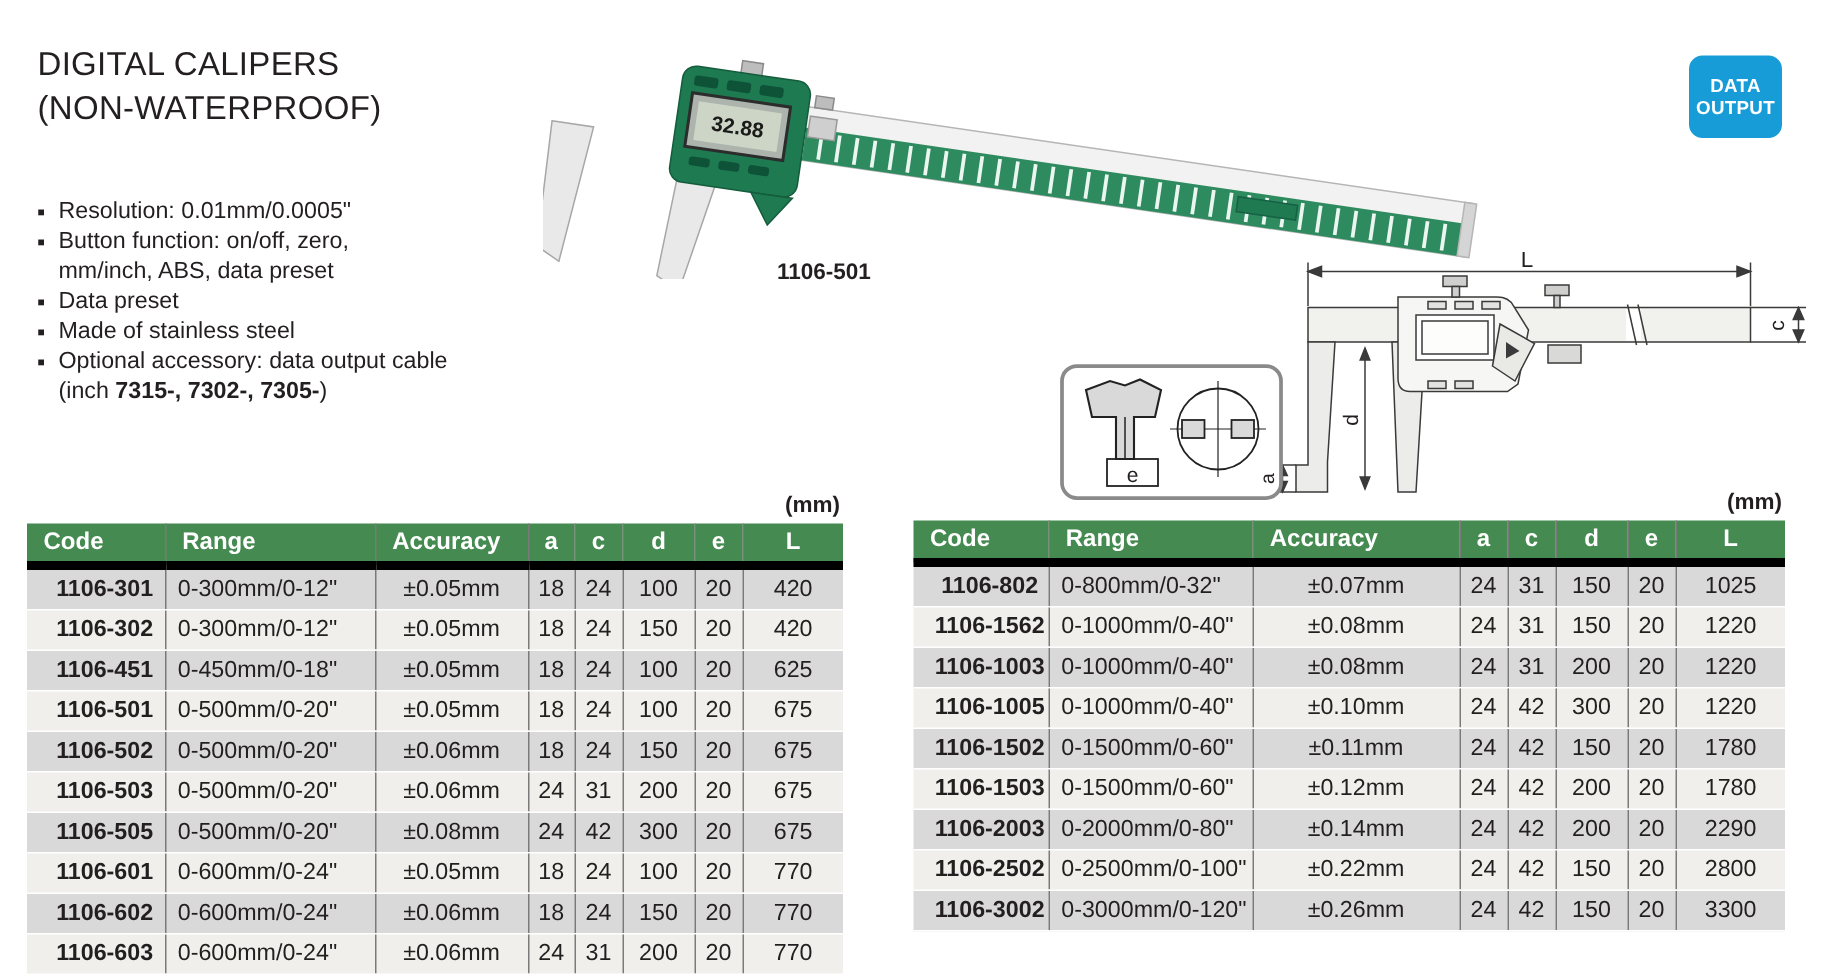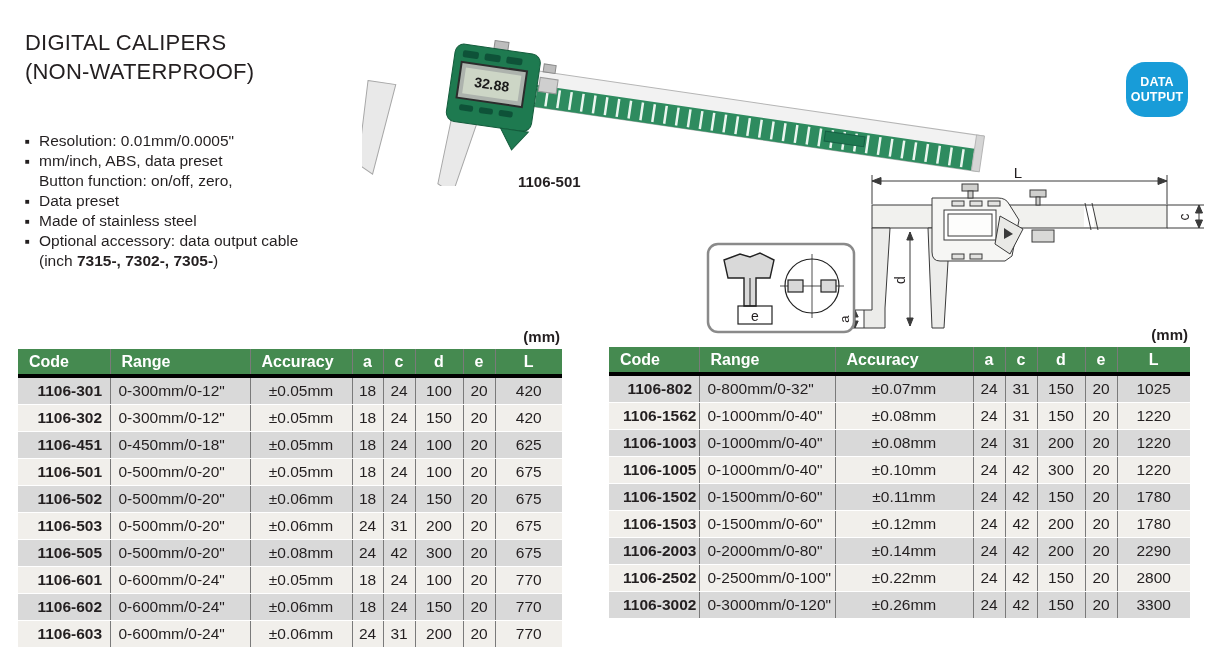--- a/index.html
+++ b/index.html
@@ -1,36 +1,36 @@
 <!DOCTYPE html>
 <html><head>
 <meta charset="utf-8">
 <style>
   html,body{margin:0;padding:0;background:#fff;}
   .page{position:relative;width:1214px;height:652px;background:#fff;overflow:hidden;
         font-family:"Liberation Sans",sans-serif;color:#231f20;}
   
   .title{position:absolute;left:25px;top:28px;font-size:22px;font-weight:400;line-height:29px;letter-spacing:.2px;}
   
-  .badge{position:absolute;left:1126px;top:37px;width:62px;height:55px;background:#189cd8;border-radius:19px;
+  .badge{position:absolute;left:1126px;top:37px;width:62px;height:55px;background:#189cd8;border-radius:9px;
          color:#fff;font-weight:bold;font-size:12.5px;line-height:15px;display:flex;flex-direction:column;
-         align-items:center;justify-content:center;text-align:center;letter-spacing:.2px;margin-top:25px;}
+         align-items:center;justify-content:center;text-align:center;letter-spacing:.2px;}
   
   .features{position:absolute;left:25px;top:131px;width:335px;margin:0;padding:0;list-style:none;font-size:15.5px;line-height:20px;}
   .features li{position:relative;padding-left:14px;}
   .features li::before{content:"■";position:absolute;left:0;top:1px;font-size:8px;}
   .features .fline b{font-weight:bold;}
   
   .model-label{position:absolute;left:518px;top:173px;font-size:15px;font-weight:bold;z-index:5;}
   
   .tbl-wrap{position:absolute;}
   .mm{ text-align:right;font-weight:bold;font-size:15px;height:18px;margin-bottom:3px;padding-right:2px;}
   table.spec{border-collapse:collapse;table-layout:fixed;width:100%;}
   table.spec th{background:#458a50;color:#fff;font-size:16px;font-weight:bold;height:25px;
-                padding:0;border-bottom:4px solid #000000;text-align:center;}
+                padding:0;border-bottom:6px solid #000000;text-align:center;}
   table.spec th.h0,table.spec th.h1,table.spec th.h2{text-align:left;padding-left:11px;}
   table.spec td{height:26px;font-size:15.5px;text-align:center;border-bottom:1px solid #fff;padding:0;}
   table.spec td.c0{font-weight:bold;padding-left:12px;}
   table.spec td.c1{text-align:left;padding-left:8px;}
   table.spec td+td,table.spec th+th{border-left:1px solid #7a7a7a;}
   table.spec tbody tr:nth-child(odd) td{background:#d9d9d9;}
   table.spec tbody tr:nth-child(even) td{background:#f1efeb;}
   
   .photo{position:absolute;left:362px;top:24px;width:640px;height:162px;}
   .diagram{position:absolute;left:700px;top:168px;width:514px;height:170px;}
@@ -49,22 +49,22 @@
   <div class="badge">
     <span>DATA</span>
     <span>OUTPUT</span>
   </div>
 
   <ul class="features">
       <li>
         <div class="fline"><span>Resolution: 0.01mm/0.0005"</span></div>
       </li>
       <li>
+        <div class="fline"><span>Button function: on/off, zero,</span></div>
         <div class="fline"><span>mm/inch, ABS, data preset</span></div>
-        <div class="fline"><span>Button function: on/off, zero,</span></div>
       </li>
       <li>
         <div class="fline"><span>Data preset</span></div>
       </li>
       <li>
         <div class="fline"><span>Made of stainless steel</span></div>
       </li>
       <li>
         <div class="fline"><span>Optional accessory: data output cable</span></div>
         <div class="fline"><span>(inch </span><b>7315-, 7302-, 7305-</b><span>)</span></div>

